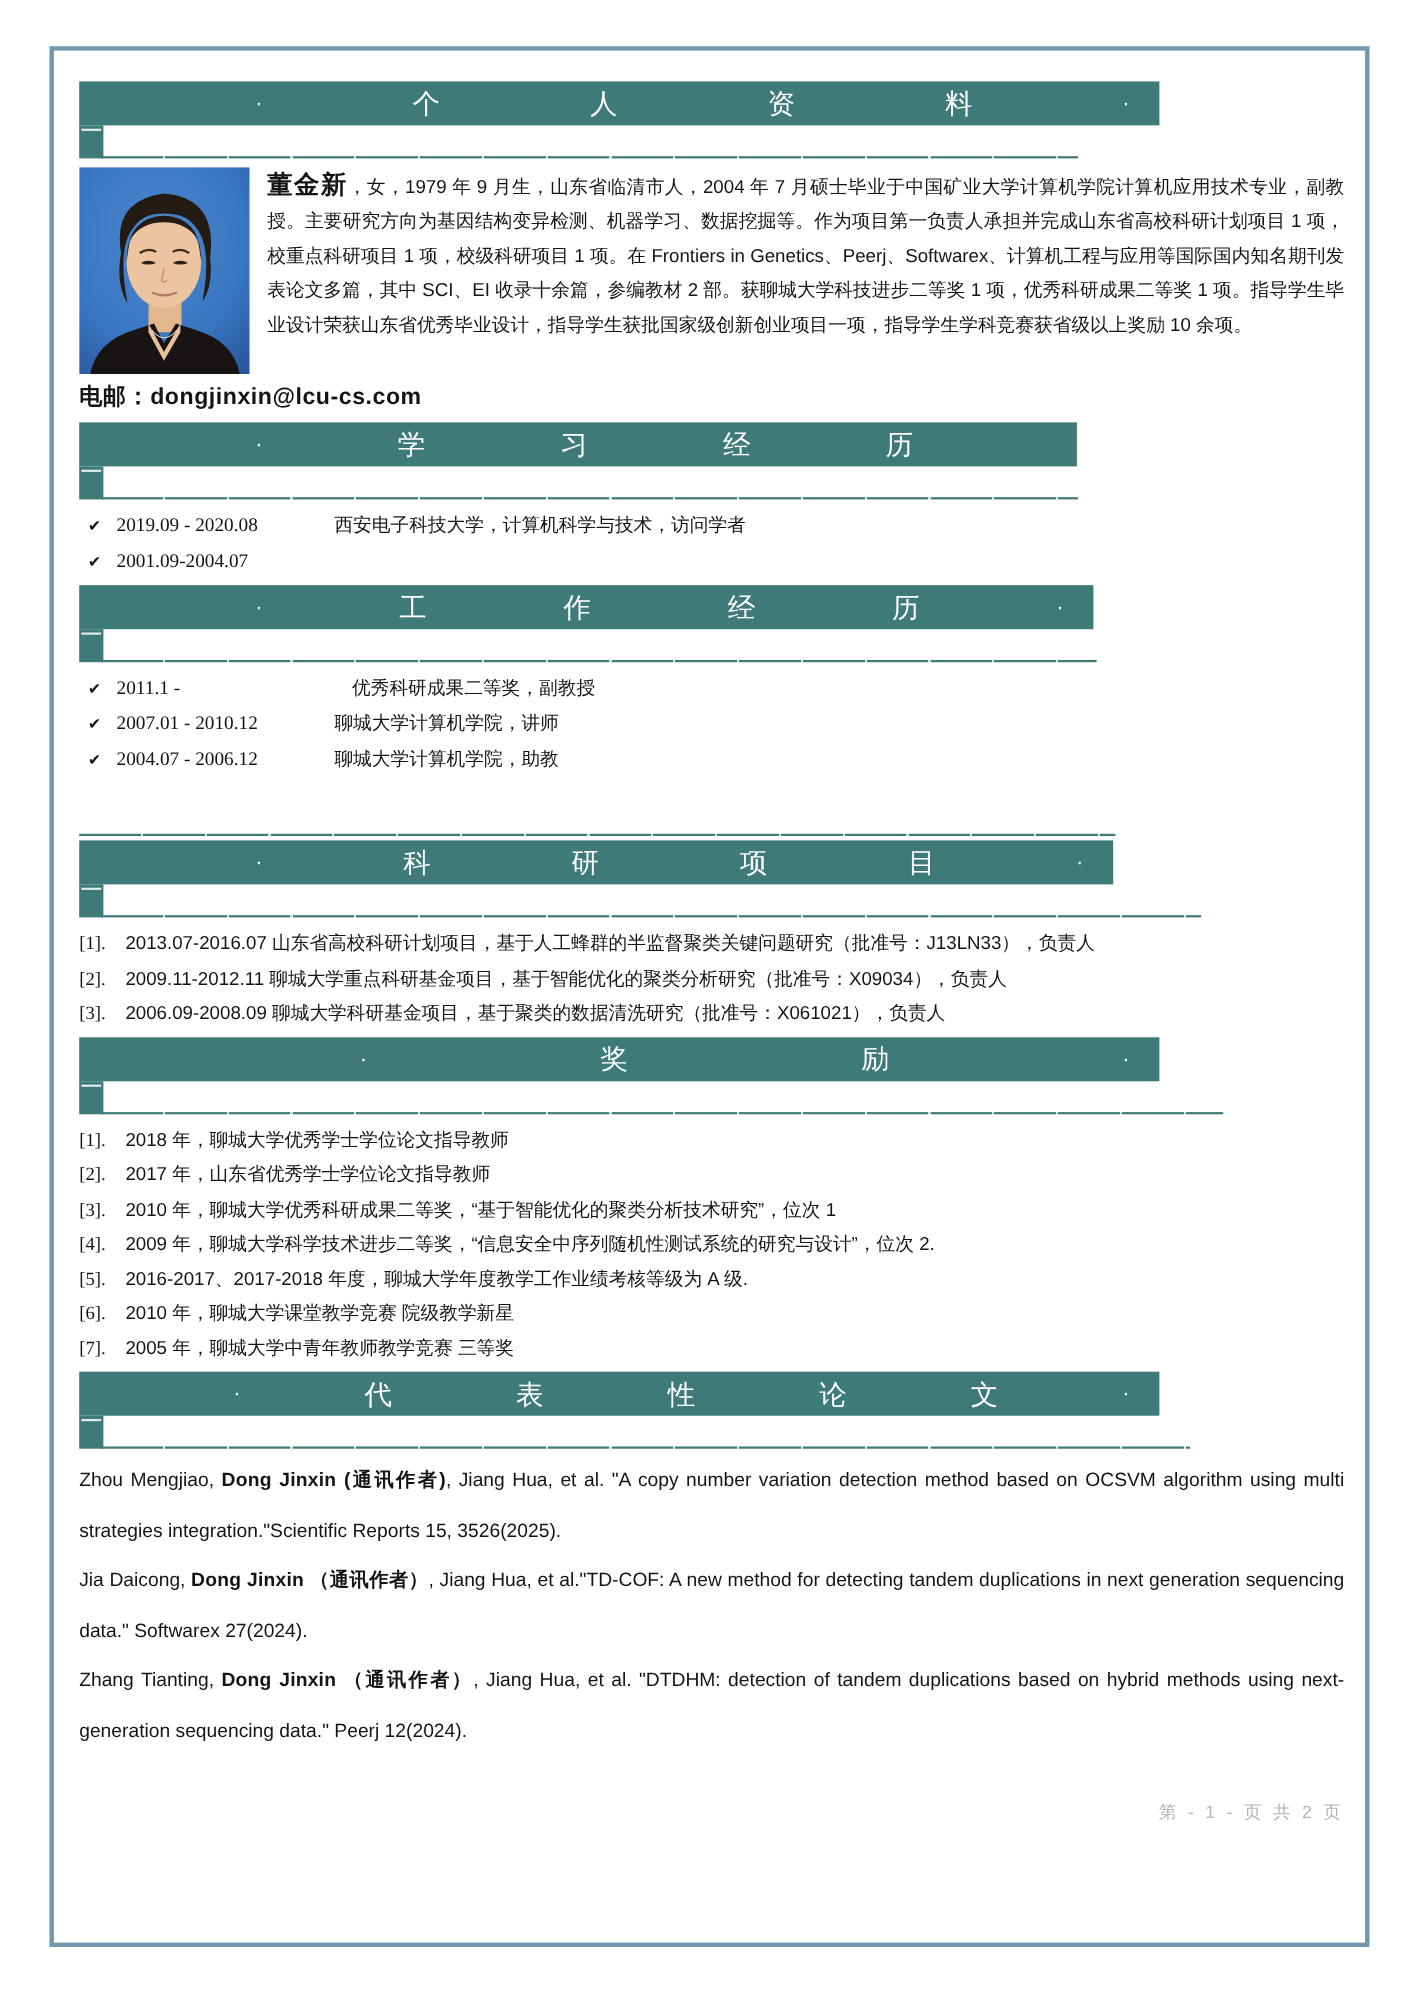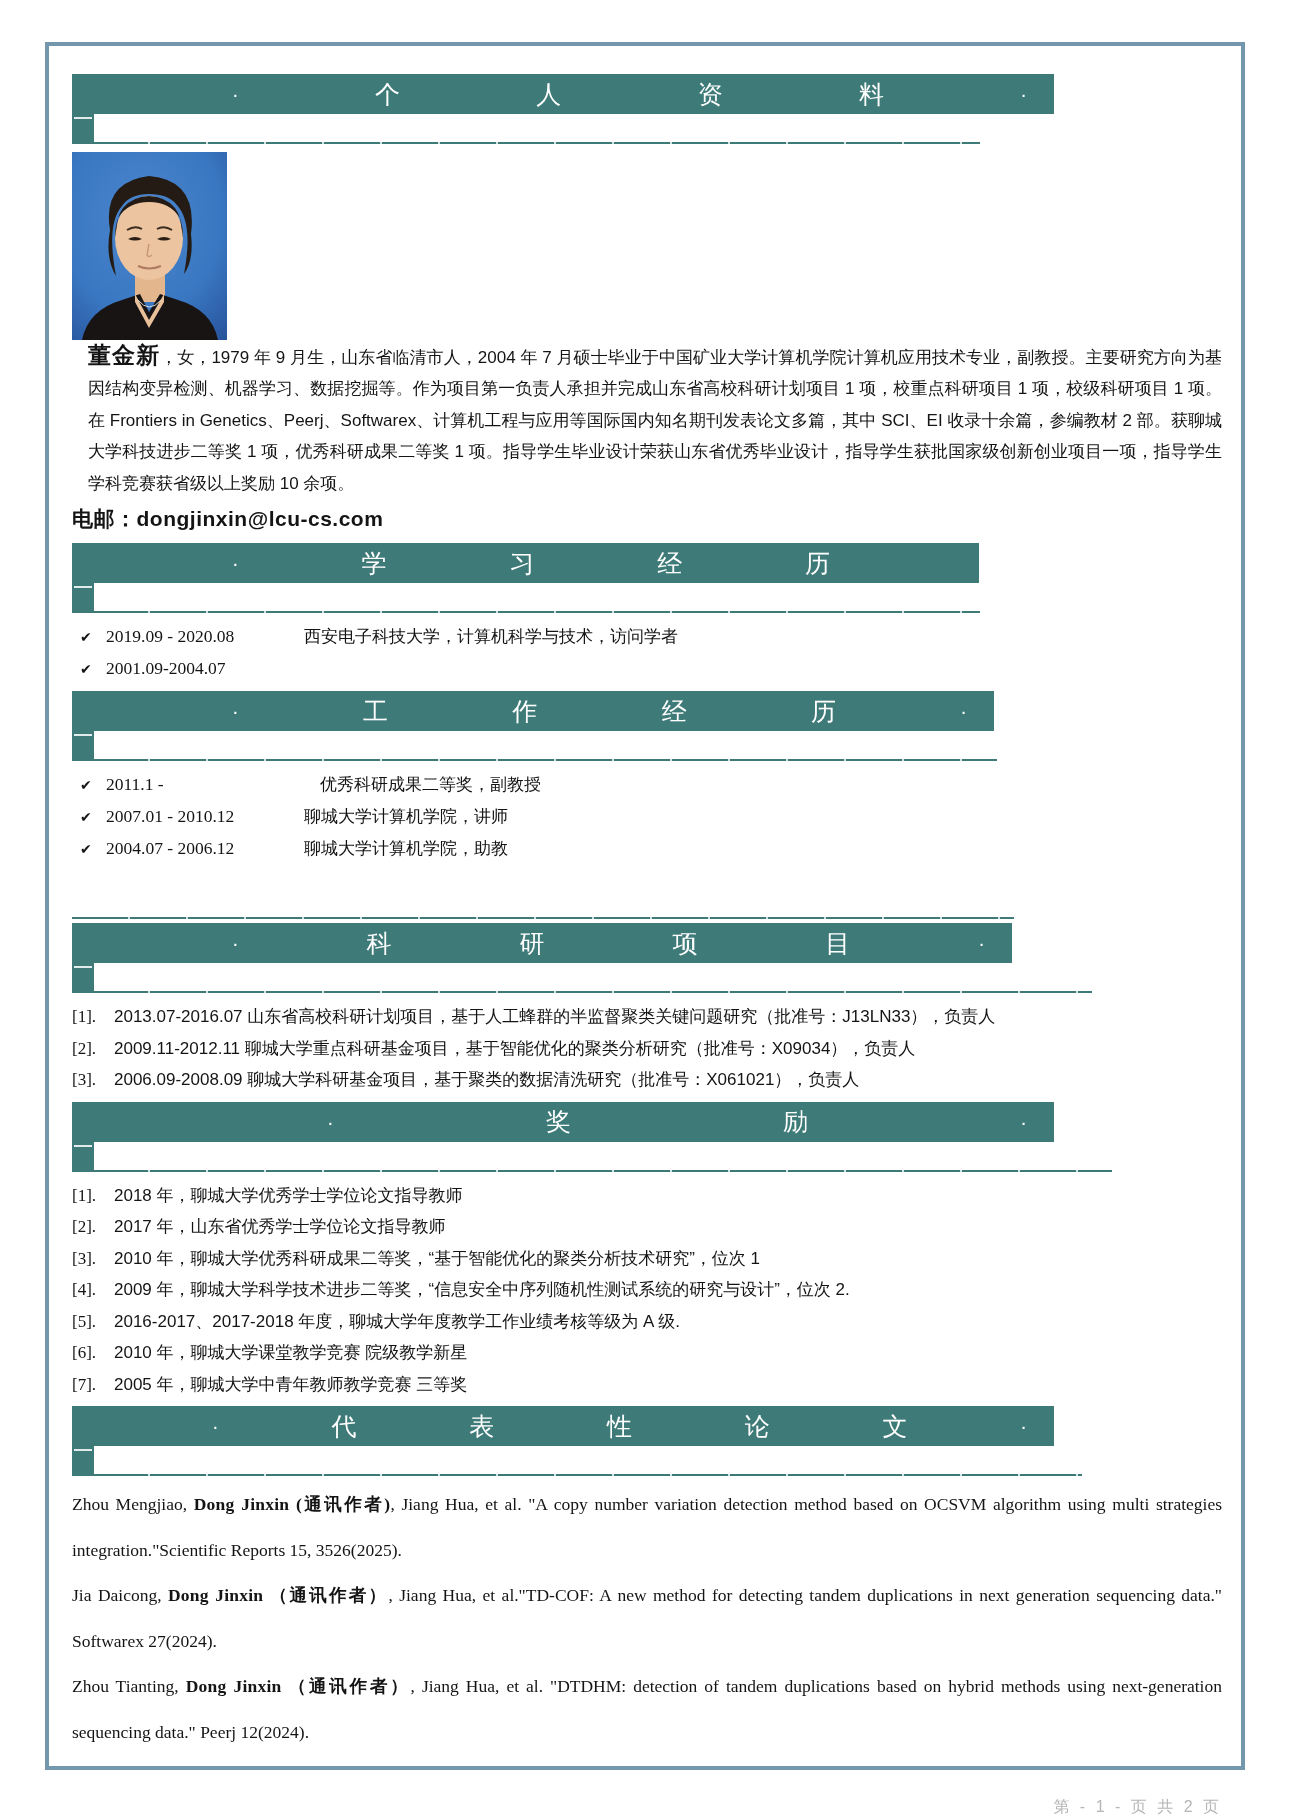--- a/index.html
+++ b/index.html
@@ -32,41 +32,41 @@
   .subline{
     position:absolute;left:20px;bottom:0;height:2px;
     background:repeating-linear-gradient(90deg,var(--teal,#3d7a78) 0 56px,#cfe3e2 56px 58px);
   }
   .preline{
     height:2px;margin:52px 0 4px;
     background:repeating-linear-gradient(90deg,var(--teal,#3d7a78) 0 56px,#cfe3e2 56px 58px);
   }
 
   
-  .profile{display:flex;margin-top:8px;flex-direction:column;}
+  .profile{display:flex;margin-top:8px;}
   .photo{width:155px;height:188px;flex:none;display:block;}
   .bio{flex:1;margin-left:16px;text-align:justify;font-size:17px;line-height:31.4px;}
   .bio .name{font-weight:bold;font-size:23px;letter-spacing:1px;}
   .email{font-weight:bold;font-size:21px;margin:6px 0 10px;letter-spacing:.5px;}
 
   
   .citem{display:flex;align-items:baseline;font-size:17px;line-height:31px;}
   .chk{width:34px;padding-left:8px;font-size:14px;box-sizing:border-box;}
   .cdate{width:152px;font-family:Liberation Serif, serif;font-size:17.5px;}
   .cdesc{margin-left:46px;}
 
   
   .nitem{display:flex;font-size:17px;line-height:31.5px;}
   .nnum{width:42px;flex:none;font-family:"Liberation Serif","DejaVu Serif",serif;font-size:17px;}
   .ntext{flex:1;}
 
   
   .papers p{
     margin:0;text-align:justify;
-    font-family:Liberation Serif, serif;
+    font-family:Liberation Sans, sans-serif;
     font-size:17.5px;line-height:45.5px;
   }
   .papers p b{letter-spacing:.2px;}
 
   .footer{text-align:right;color:#b5b5b5;font-size:16px;letter-spacing:3px;margin-top:42px;}
 </style>
 </head>
 <body>
 
 <div class="page-border">
@@ -264,19 +264,19 @@
     <span class="bdot">·</span>
   </div>
   <div class="subrow">
     <div class="sq"></div>
     <div class="subline" style="width:990px"></div>
   </div>
 
   <div class="papers" style="margin-top:6px">
     <p><span>Zhou Mengjiao, </span><b>Dong Jinxin (通讯作者)</b><span>, Jiang Hua, et al. "A copy number variation detection method based on OCSVM algorithm using multi strategies integration."Scientific Reports 15, 3526(2025).</span></p>
     <p><span>Jia Daicong, </span><b>Dong Jinxin （通讯作者）</b><span>, Jiang Hua, et al."TD-COF: A new method for detecting tandem duplications in next generation sequencing data." Softwarex 27(2024).</span></p>
-    <p><span>Zhou Tianting, </span><b>Dong Jinxin （通讯作者）</b><span>, Jiang Hua, et al. "DTDHM: detection of tandem duplications based on hybrid methods using next-generation sequencing data." Peerj 12(2024).</span></p>
+    <p><span>Zhang Tianting, </span><b>Dong Jinxin （通讯作者）</b><span>, Jiang Hua, et al. "DTDHM: detection of tandem duplications based on hybrid methods using next-generation sequencing data." Peerj 12(2024).</span></p>
   </div>
 
   <div class="footer">第 - 1 - 页 共 2 页</div>
 
 </div>
 </div>
 
 </body></html>

